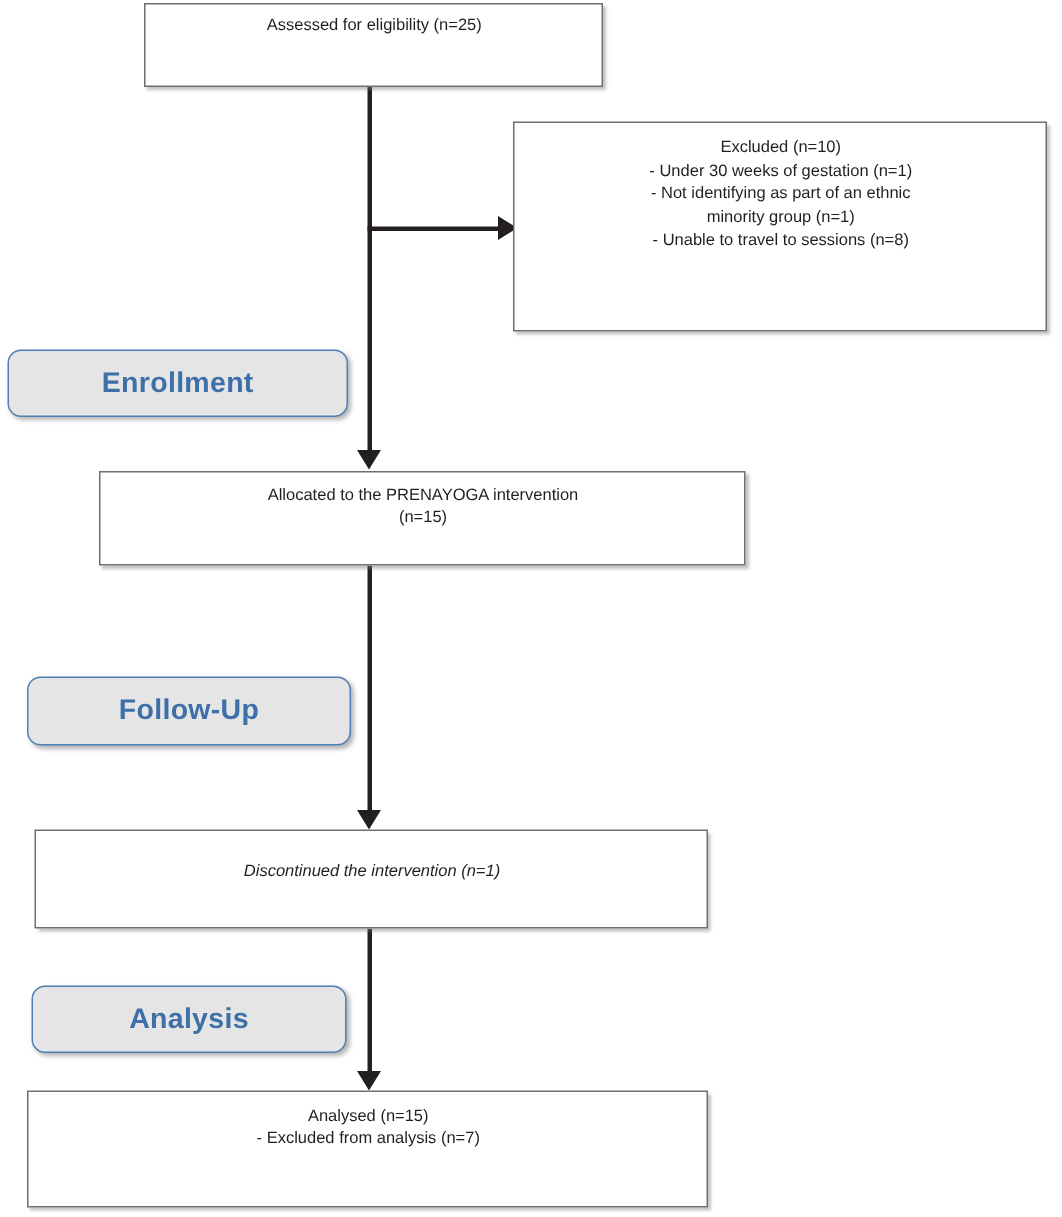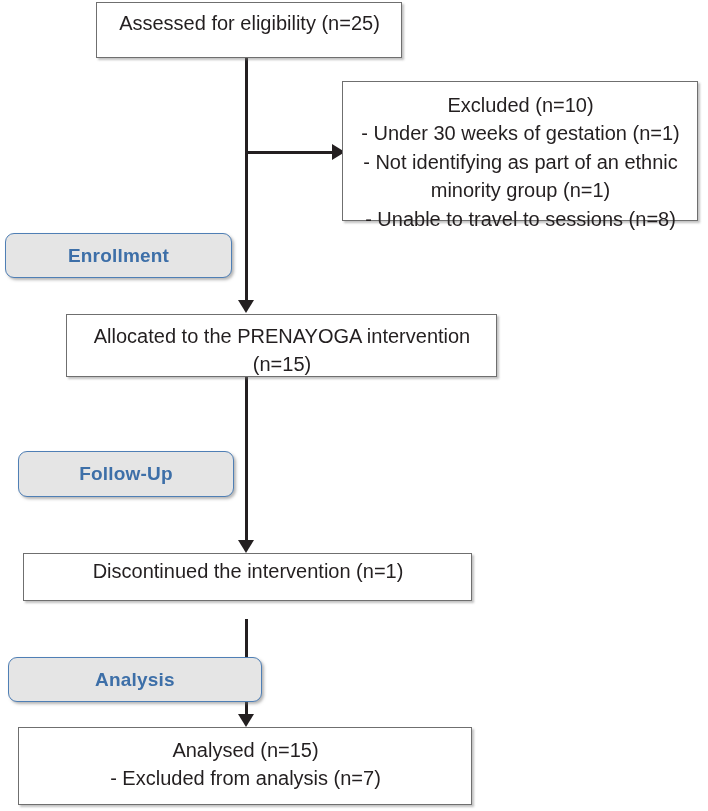--- a/index.html
+++ b/index.html
@@ -20,21 +20,21 @@
   }
 
   
   .flow-box {
     position: absolute;
     box-sizing: border-box;
     background: #ffffff;
     border: 1.5px solid #6f6f6f;
     box-shadow: 2px 2px 2px rgba(120,120,120,0.45);
     color: #231f20;
-    font-size: 20px;
+    font-size: 11px;
     line-height: 1.38;
     padding: 7px 11px 7px 12px;
     z-index: 4;
   }
   .flow-box.center {
     text-align: center;
   }
   .flow-box.left {
     text-align: center;
   }
@@ -124,28 +124,28 @@
     <span class="excl-line">(n=15)</span>
   </div>
 
   <div class="v-line" style="left:245px; top:377px; height:168px;"></div>
   <div class="arrow-down" style="left:238px; top:540px;"></div>
 
   <div class="stage-badge" style="left:18px; top:451px; width:216px; height:46px;">
     <span>Follow-Up</span>
   </div>
 
-  <div class="flow-box left" style="left:23px; top:553px; width:449px; height:48px; padding-top:4px;">
+  <div class="flow-box left" style="left:23px; top:553px; width:449px; height:66px; padding-top:20px;font-style:italic;">
     <span>Discontinued the intervention (n=1)</span>
   </div>
 
   <div class="v-line" style="left:245px; top:619px; height:100px;"></div>
   <div class="arrow-down" style="left:238px; top:714px;"></div>
 
-  <div class="stage-badge" style="left:8px; top:657px; width:254px; height:45px;">
+  <div class="stage-badge" style="left:21px; top:657px; width:210px; height:45px;">
     <span>Analysis</span>
   </div>
 
   <div class="flow-box left" style="left:18px; top:727px; width:454px; height:78px; padding-top:9px;">
     <span class="excl-line">Analysed (n=15)</span>
     <span class="excl-line">- Excluded from analysis (n=7)</span>
   </div>
 
 </div>
 

